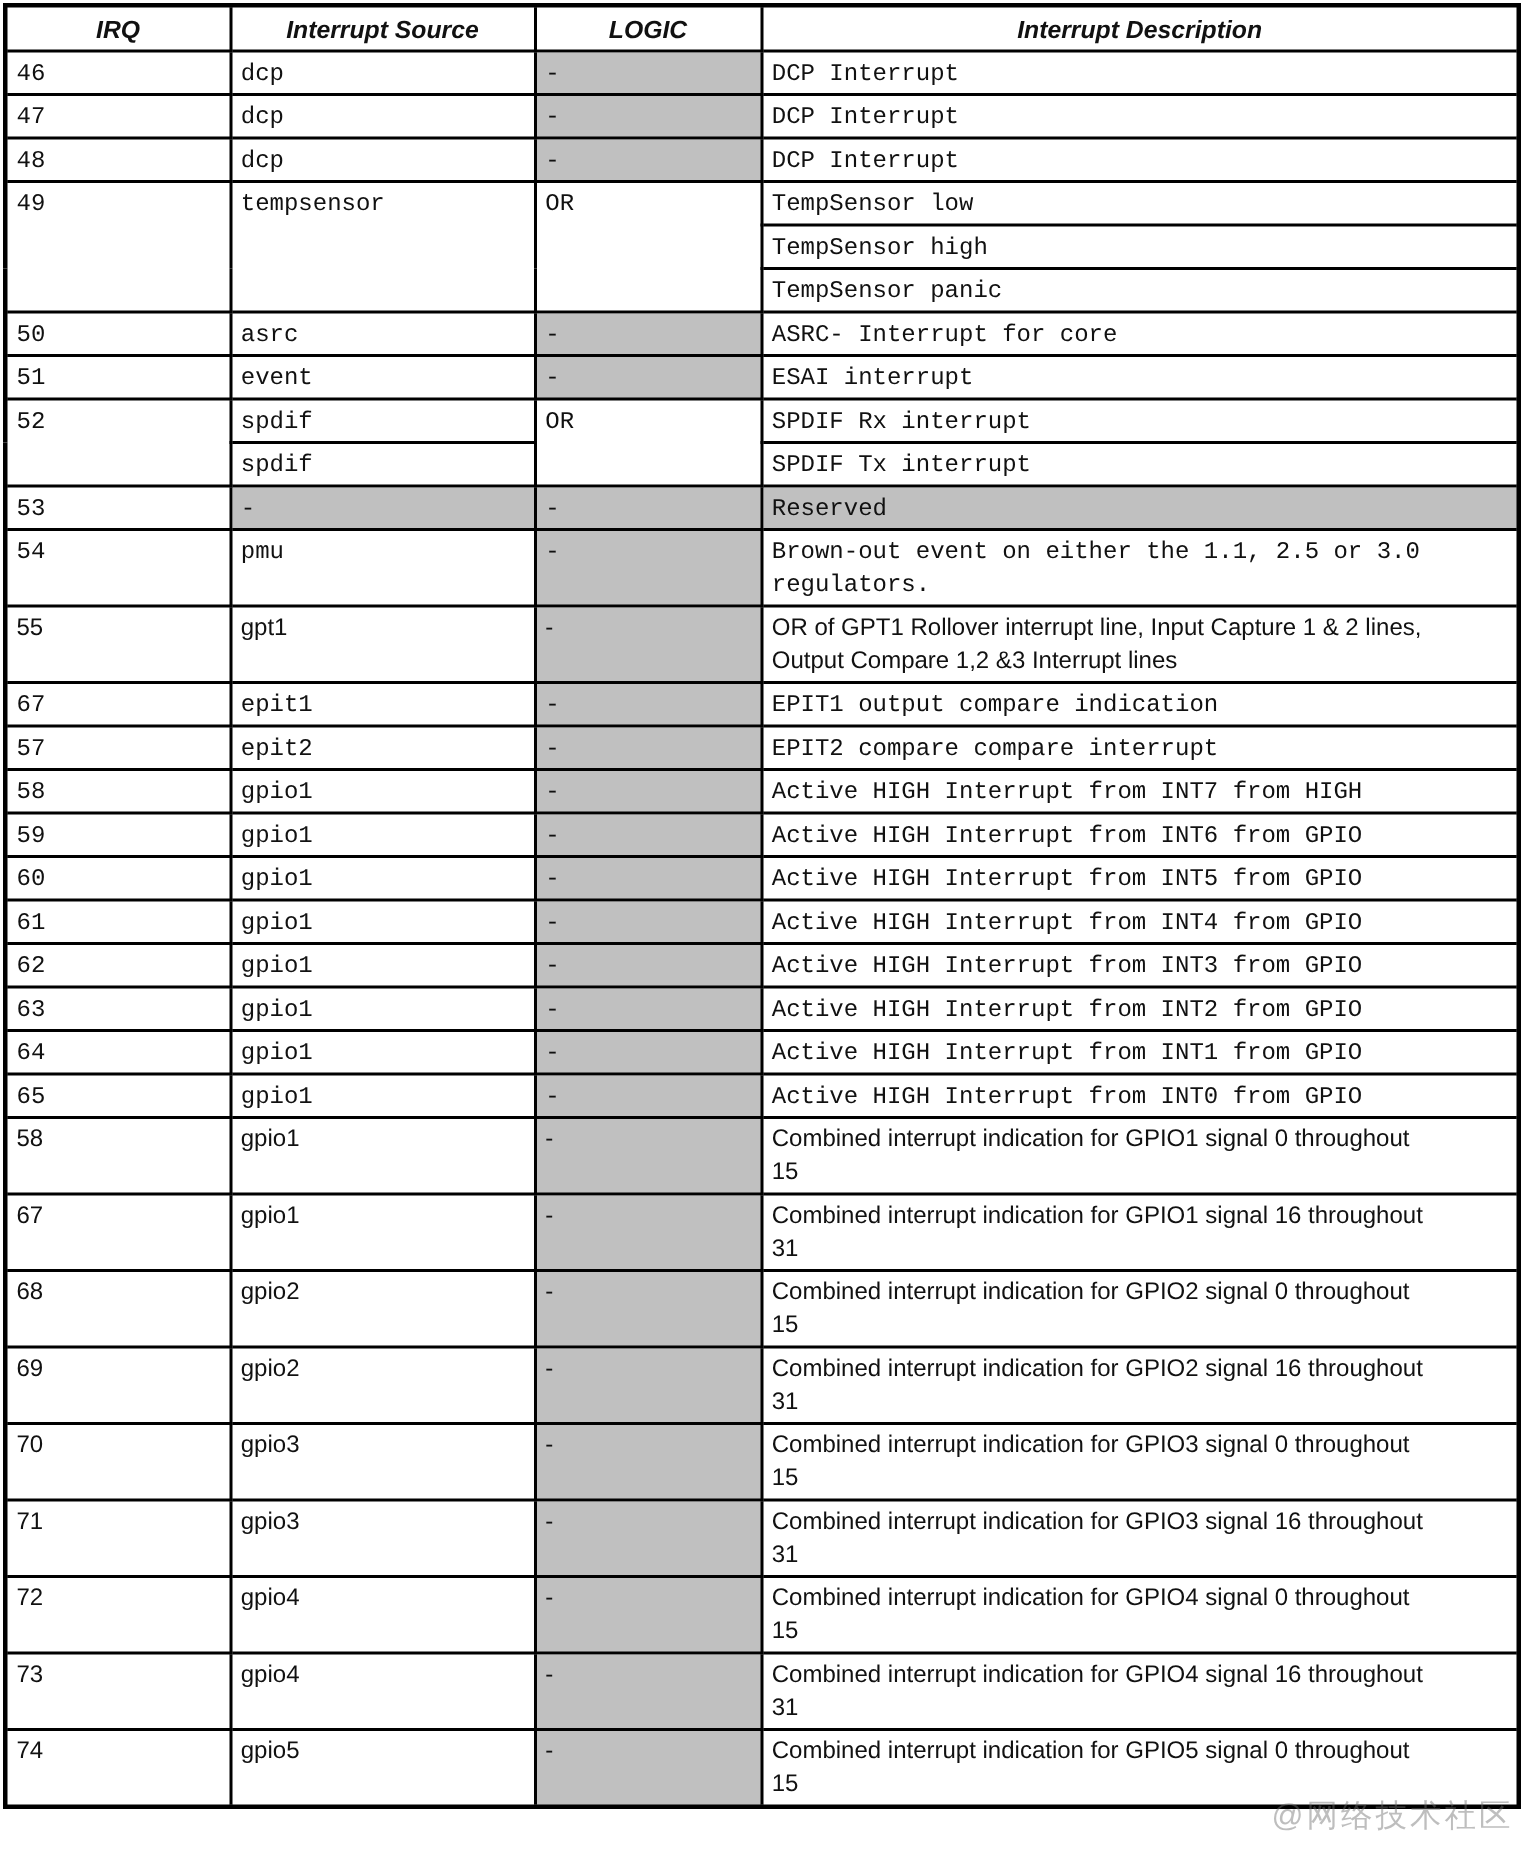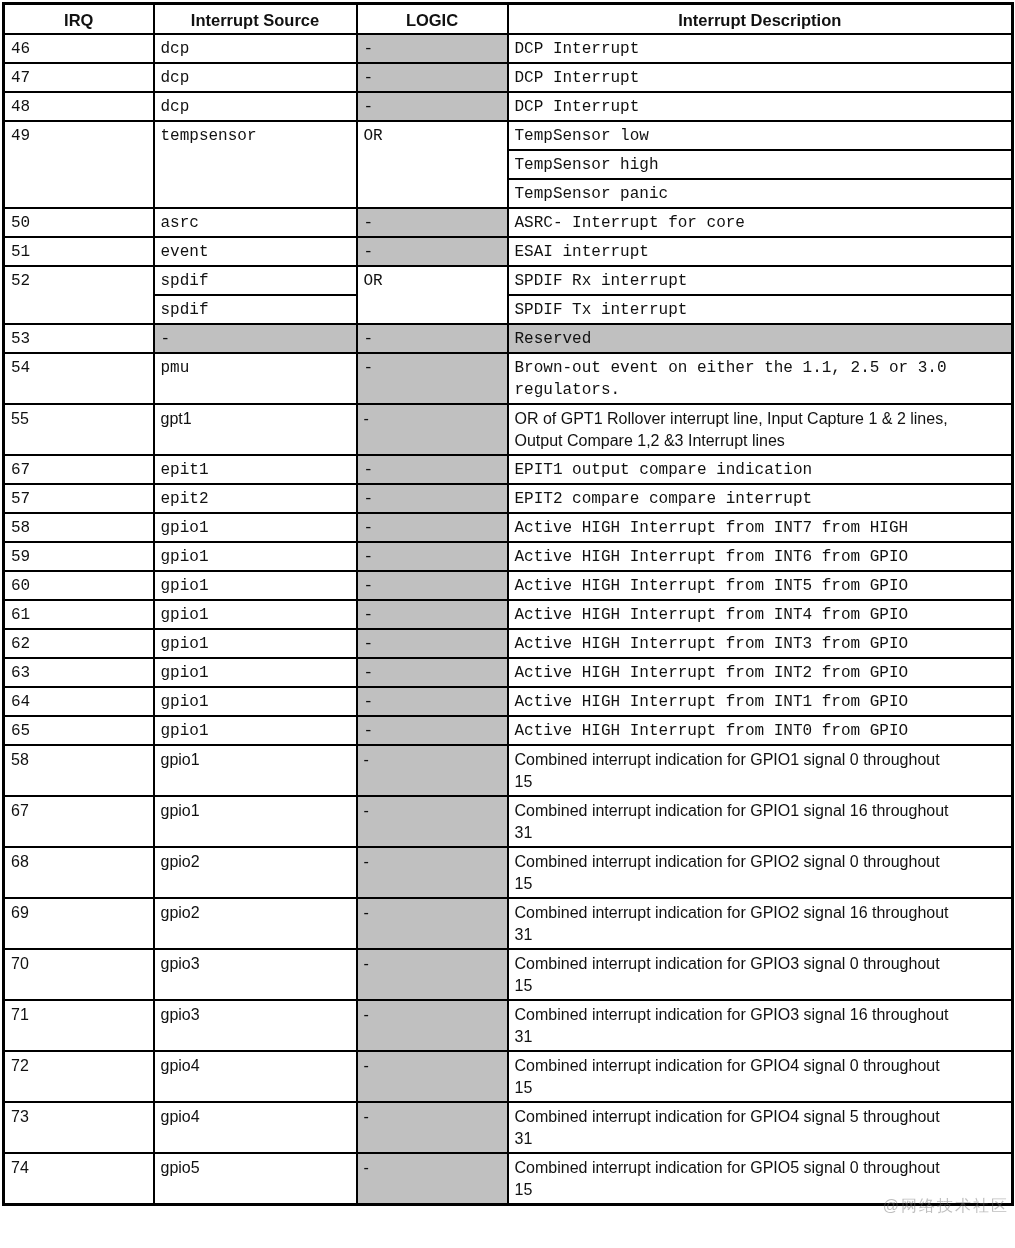--- a/index.html
+++ b/index.html
@@ -39,32 +39,32 @@
     line-height: 22px;
     overflow: hidden;
     background: #ffffff;
   }
   thead th {
     font-weight: bold;
     text-align: center;
     font-size: 16.5px;
     padding-top: 4px;
   }
-  thead tr { height: 29px; }
+  thead tr { height: 29px; font-style: italic; }
   tr.r1 { height: 29px; font-family: Liberation Mono, monospace; }
   tr.r2 { height: 51px; }
 
   td.desc { white-space: pre-line; margin-top: 36px; }
   td.shaded { background: #c0c0c0; }
 
   .watermark {
     position: absolute;
     top: 1196px;
     right: 6px;
-    font-size: 16px;
+    font-size: 21px;
     letter-spacing: 2px;
     color: rgba(110, 110, 110, 0.45);
     pointer-events: none;
   }
 </style>
 </head>
 <body>
 
 <div class="sheet">
   <table class="irq-table">
@@ -260,21 +260,21 @@
           <td>72</td>
           <td>gpio4</td>
           <td class="shaded">-</td>
           <td class="desc">Combined interrupt indication for GPIO4 signal 0 throughout
 15</td>
         </tr>
         <tr class="r2">
           <td>73</td>
           <td>gpio4</td>
           <td class="shaded">-</td>
-          <td class="desc">Combined interrupt indication for GPIO4 signal 5 throughout
+          <td class="desc">Combined interrupt indication for GPIO4 signal 16 throughout
 31</td>
         </tr>
         <tr class="r2">
           <td>74</td>
           <td>gpio5</td>
           <td class="shaded">-</td>
           <td class="desc">Combined interrupt indication for GPIO5 signal 0 throughout
 15</td>
         </tr>
       </tbody>

